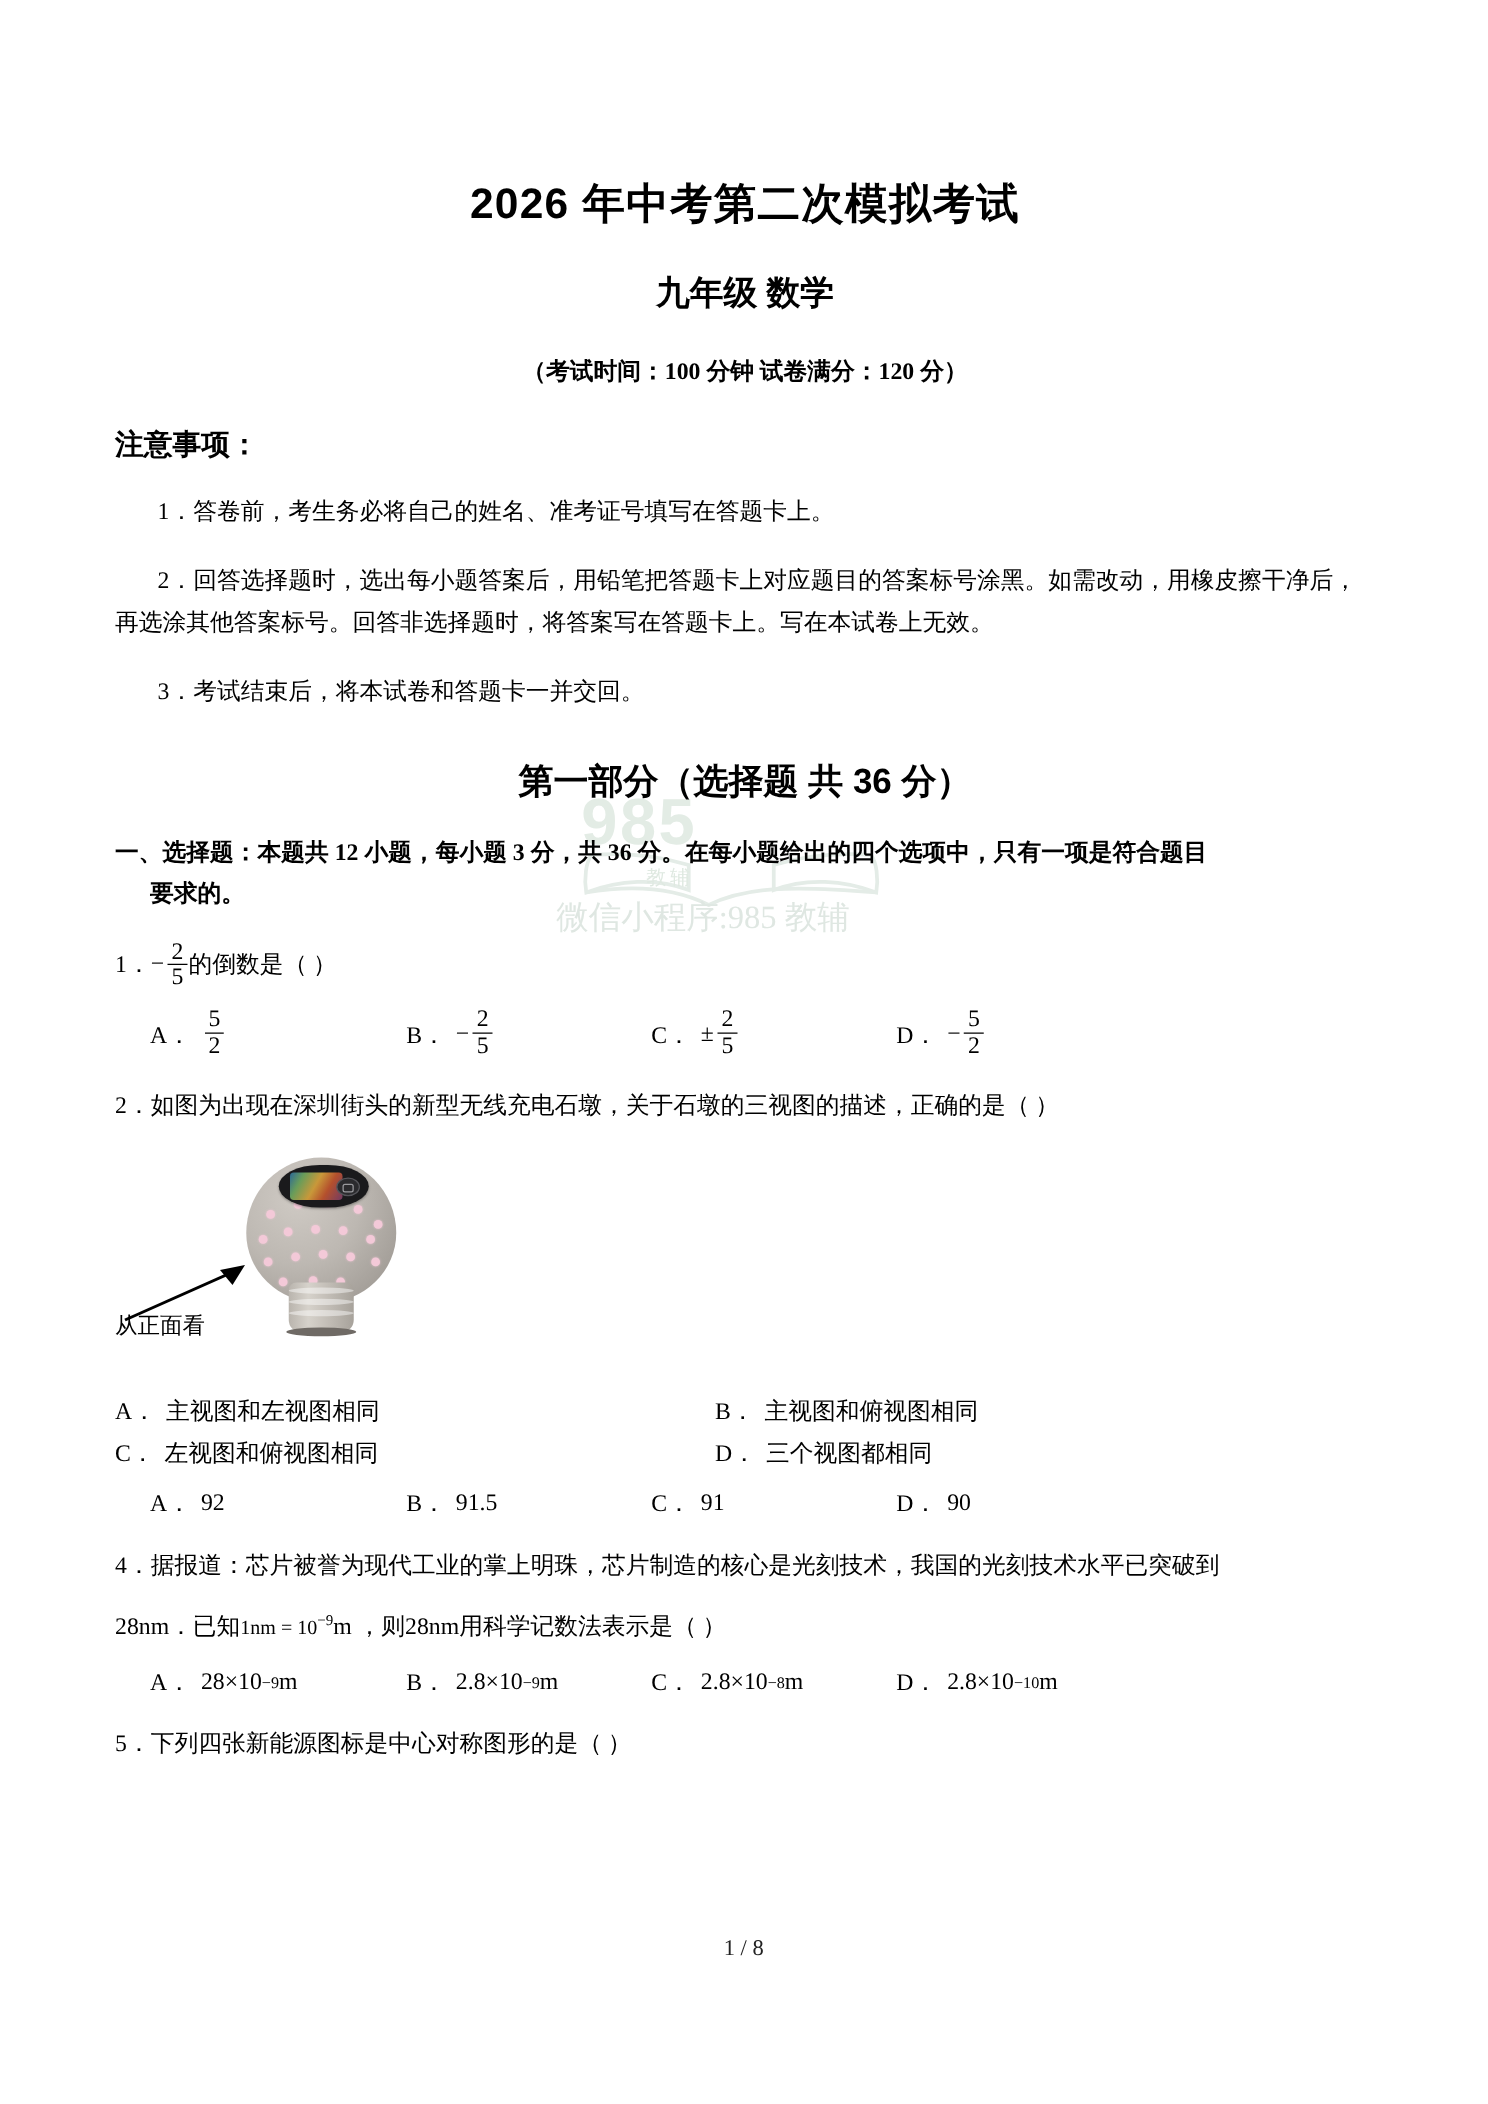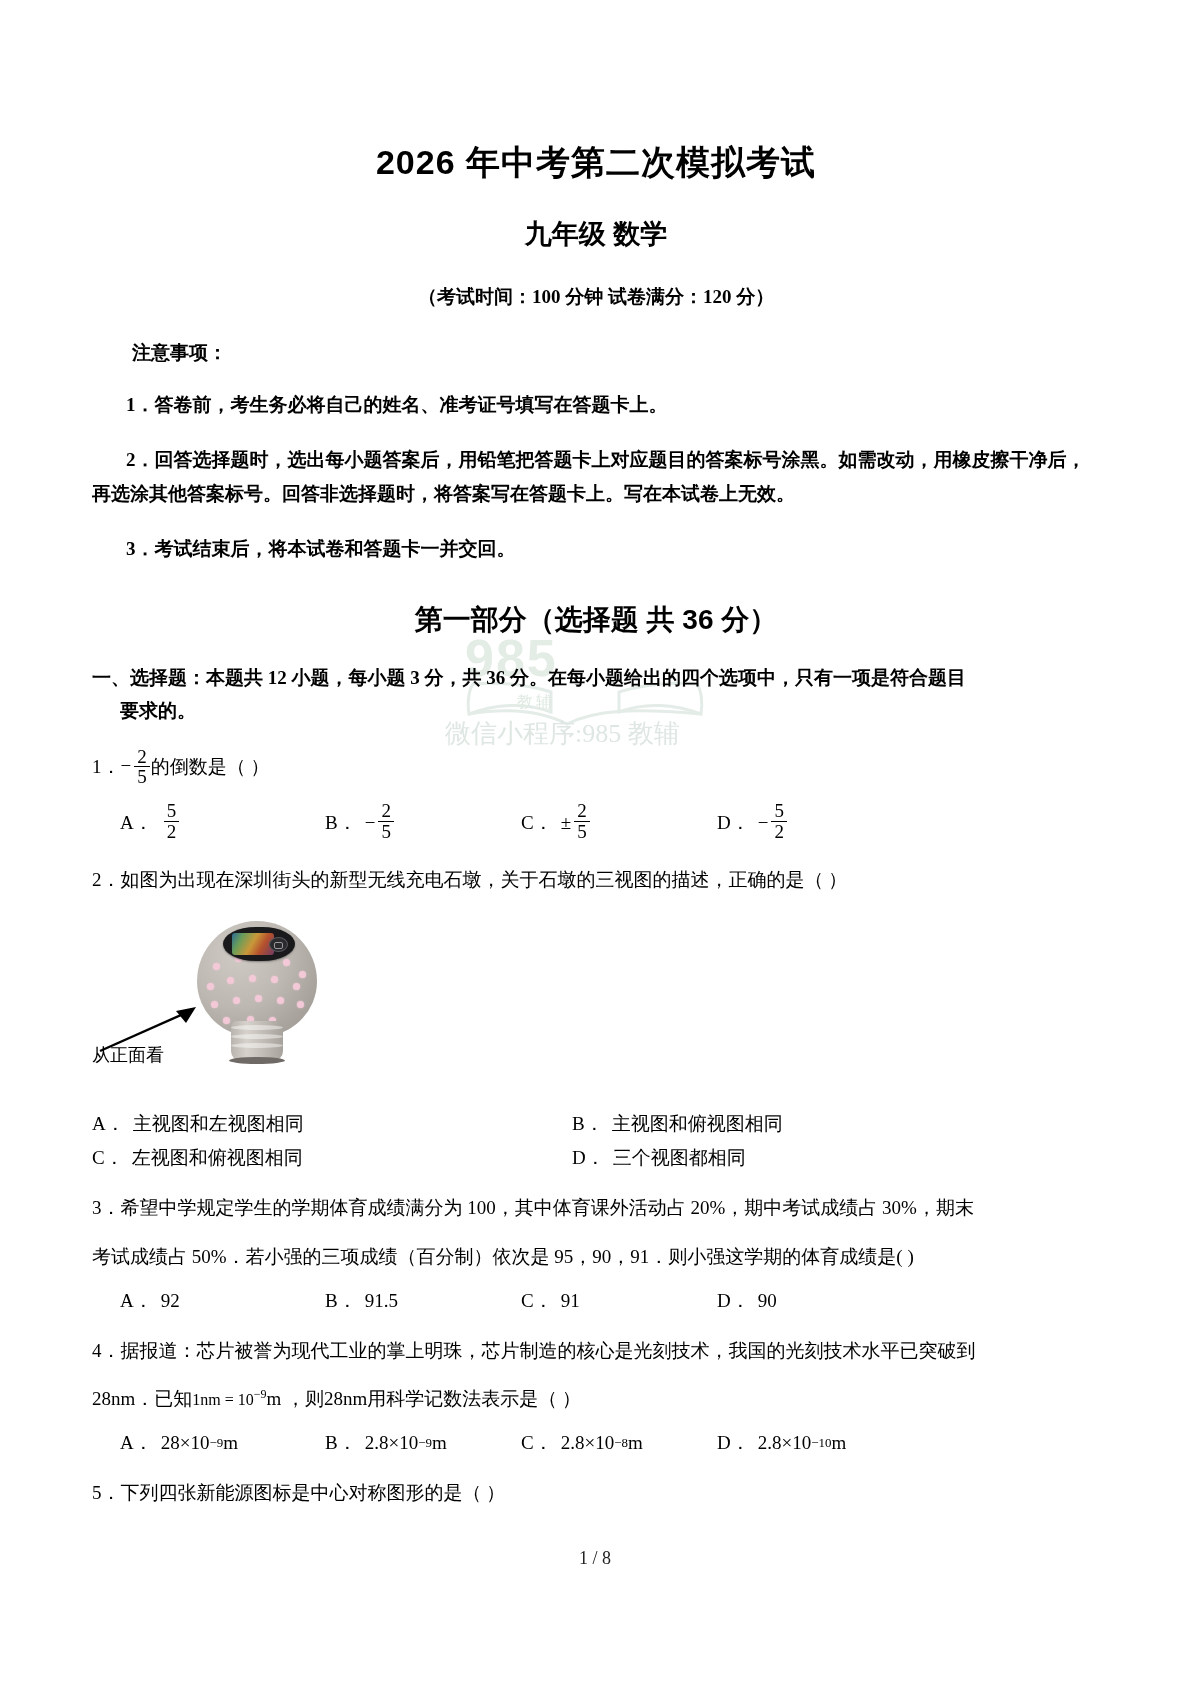--- a/index.html
+++ b/index.html
@@ -32,31 +32,29 @@
   }
   .doc-meta {
     text-align:center;
     font-size:19px;
     font-weight:bold;
     margin-top:32px;
     font-family:"Liberation Serif","DejaVu Serif",serif;
   }
 
   .notice-title {
-    font-size:19px;
+    font-size:23px;
     font-weight:bold;
     margin-top:30px;
-    margin-left:40px;
   }
   .notice-item {
     font-size:19px;
     margin-top:22px;
     line-height:1.75;
     text-indent:34px;
-    font-weight:bold;
   }
 
   .part-title {
     text-align:center;
     font-size:28px;
     font-weight:bold;
     margin-top:36px;
     font-family:"Liberation Sans","DejaVu Sans",sans-serif;
   }
   .section-intro {
@@ -325,24 +323,20 @@
       <div class="opt">
         <span class="opt-lbl">C．</span>
           <span>左视图和俯视图相同</span>
       </div>
       <div class="opt">
         <span class="opt-lbl">D．</span>
           <span>三个视图都相同</span>
       </div>
     </div>
 
-    <div class="q">
-      <span class="q-line"><span>3．</span><span>希望中学规定学生的学期体育成绩满分为 100，其中体育课外活动占 20%，期中考试成绩占 30%，期末</span></span>
-      <span class="q-line2">考试成绩占 50%．若小强的三项成绩（百分制）依次是 95，90，91．则小强这学期的体育成绩是(   )</span>
-    </div>
     <div class="opts opts-4col">
       <div class="opt">
         <span class="opt-lbl">A．</span>
           <span>92</span>
       </div>
       <div class="opt">
         <span class="opt-lbl">B．</span>
           <span>91.5</span>
       </div>
       <div class="opt">

